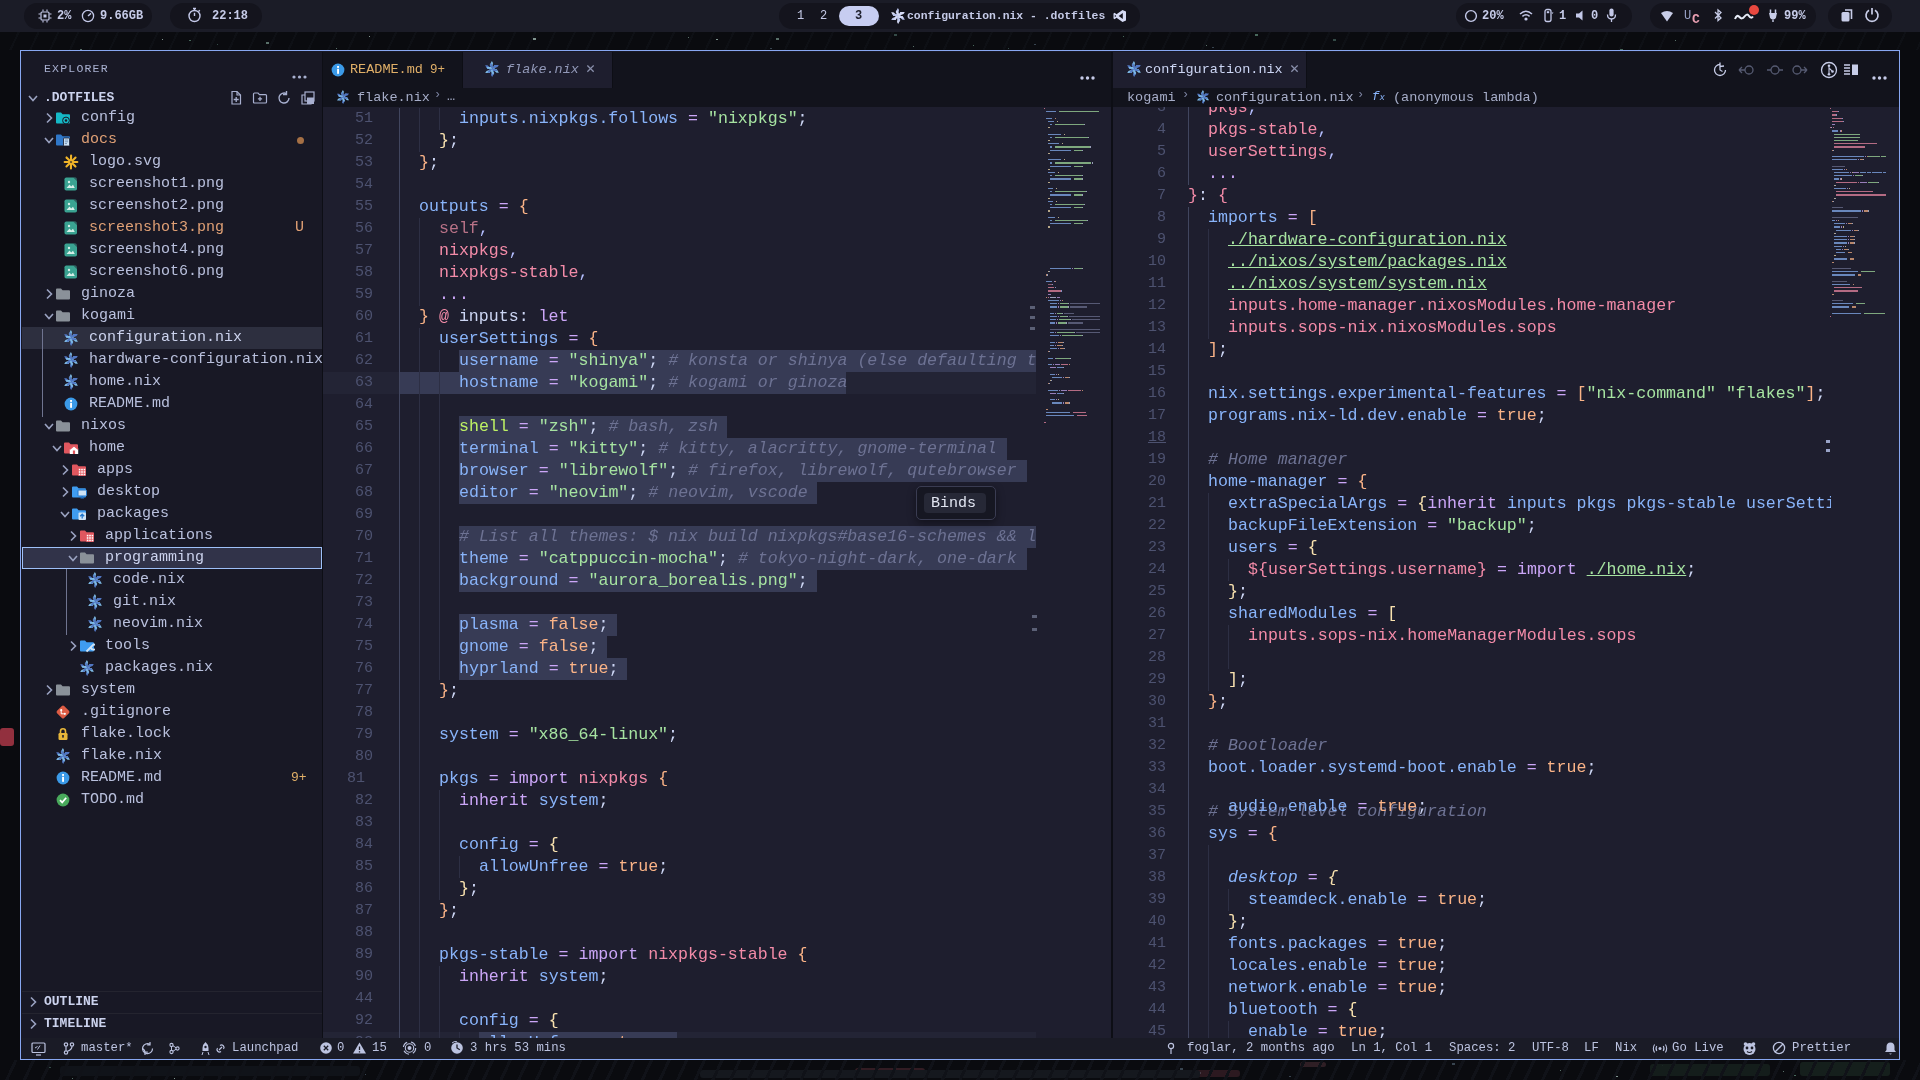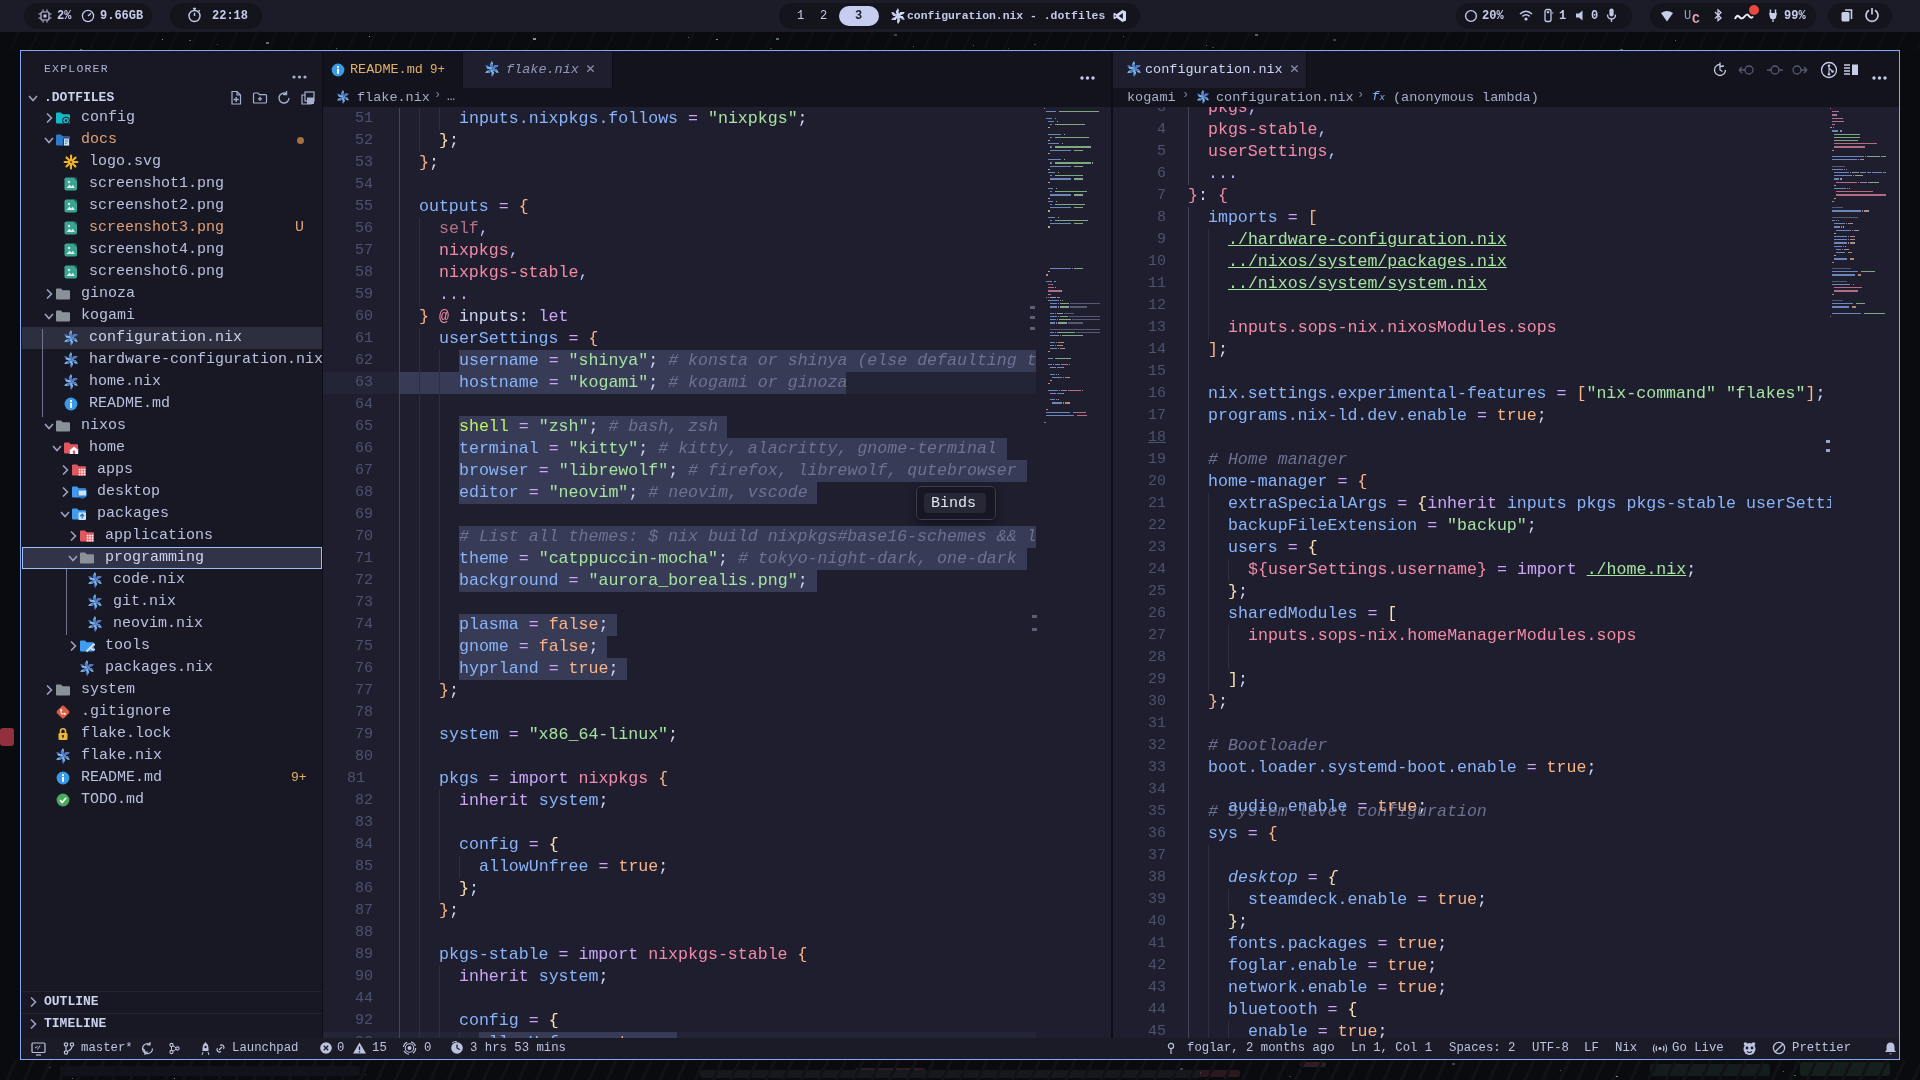--- a/index.html
+++ b/index.html
@@ -1036,20 +1036,21 @@
       <div style="position:absolute;left:1208px;top:251px;width:1px;height:22px;background:#2d2f44"></div>
       <div class="gut" style="left:1106px;top:251px;">10</div>
       <div class="code" style="left:1228px;top:251px;"><span style="color:#a6e3a1;text-decoration:underline">../nixos/system/packages.nix</span></div>
       <div style="position:absolute;left:1188px;top:273px;width:1px;height:22px;background:#41465f"></div>
       <div style="position:absolute;left:1208px;top:273px;width:1px;height:22px;background:#2d2f44"></div>
       <div class="gut" style="left:1106px;top:273px;">11</div>
       <div class="code" style="left:1228px;top:273px;"><span style="color:#a6e3a1;text-decoration:underline">../nixos/system/system.nix</span></div>
       <div style="position:absolute;left:1188px;top:295px;width:1px;height:22px;background:#41465f"></div>
       <div style="position:absolute;left:1208px;top:295px;width:1px;height:22px;background:#2d2f44"></div>
       <div class="gut" style="left:1106px;top:295px;">12</div>
+      <div class="code" style="left:1228px;top:295px;"><span style="color:#f38ba8">inputs.home-manager.nixosModules.home-manager</span></div>
       <div style="position:absolute;left:1188px;top:317px;width:1px;height:22px;background:#41465f"></div>
       <div style="position:absolute;left:1208px;top:317px;width:1px;height:22px;background:#2d2f44"></div>
       <div class="gut" style="left:1106px;top:317px;">13</div>
       <div class="code" style="left:1228px;top:317px;"><span style="color:#f38ba8">inputs.sops-nix.nixosModules.sops</span></div>
       <div style="position:absolute;left:1188px;top:339px;width:1px;height:22px;background:#41465f"></div>
       <div class="gut" style="left:1106px;top:339px;">14</div>
       <div class="code" style="left:1208px;top:339px;"><span style="color:#fab387">]</span><span style="color:#cdd6f4">;</span></div>
       <div style="position:absolute;left:1188px;top:361px;width:1px;height:22px;background:#41465f"></div>
       <div class="gut" style="left:1106px;top:361px;">15</div>
       <div style="position:absolute;left:1188px;top:383px;width:1px;height:22px;background:#41465f"></div>
@@ -1140,21 +1141,21 @@
       <div style="position:absolute;left:1208px;top:911px;width:1px;height:22px;background:#2d2f44"></div>
       <div class="gut" style="left:1106px;top:911px;">40</div>
       <div class="code" style="left:1228px;top:911px;"><span style="color:#f9e2af">}</span><span style="color:#cdd6f4">;</span></div>
       <div style="position:absolute;left:1188px;top:933px;width:1px;height:22px;background:#41465f"></div>
       <div style="position:absolute;left:1208px;top:933px;width:1px;height:22px;background:#2d2f44"></div>
       <div class="gut" style="left:1106px;top:933px;">41</div>
       <div class="code" style="left:1228px;top:933px;"><span style="color:#89b4fa">fonts.packages</span><span style="color:#cdd6f4"> </span><span style="color:#cba6f7">=</span><span style="color:#cdd6f4"> </span><span style="color:#fab387">true</span><span style="color:#cdd6f4">;</span></div>
       <div style="position:absolute;left:1188px;top:955px;width:1px;height:22px;background:#41465f"></div>
       <div style="position:absolute;left:1208px;top:955px;width:1px;height:22px;background:#2d2f44"></div>
       <div class="gut" style="left:1106px;top:955px;">42</div>
-      <div class="code" style="left:1228px;top:955px;"><span style="color:#89b4fa">foglar.enable</span><span style="color:#cdd6f4"> </span><span style="color:#cba6f7">=</span><span style="color:#cdd6f4"> </span><span style="color:#fab387">true</span><span style="color:#cdd6f4">;</span></div>
+      <div class="code" style="left:1228px;top:955px;"><span style="color:#89b4fa">locales.enable</span><span style="color:#cdd6f4"> </span><span style="color:#cba6f7">=</span><span style="color:#cdd6f4"> </span><span style="color:#fab387">true</span><span style="color:#cdd6f4">;</span></div>
       <div style="position:absolute;left:1188px;top:977px;width:1px;height:22px;background:#41465f"></div>
       <div style="position:absolute;left:1208px;top:977px;width:1px;height:22px;background:#2d2f44"></div>
       <div class="gut" style="left:1106px;top:977px;">43</div>
       <div class="code" style="left:1228px;top:977px;"><span style="color:#89b4fa">network.enable</span><span style="color:#cdd6f4"> </span><span style="color:#cba6f7">=</span><span style="color:#cdd6f4"> </span><span style="color:#fab387">true</span><span style="color:#cdd6f4">;</span></div>
       <div style="position:absolute;left:1188px;top:999px;width:1px;height:22px;background:#41465f"></div>
       <div style="position:absolute;left:1208px;top:999px;width:1px;height:22px;background:#2d2f44"></div>
       <div class="gut" style="left:1106px;top:999px;">44</div>
       <div class="code" style="left:1228px;top:999px;"><span style="color:#89b4fa">bluetooth</span><span style="color:#cdd6f4"> </span><span style="color:#cba6f7">=</span><span style="color:#cdd6f4"> </span><span style="color:#f9e2af">{</span></div>
       <div style="position:absolute;left:1188px;top:1021px;width:1px;height:22px;background:#41465f"></div>
       <div style="position:absolute;left:1208px;top:1021px;width:1px;height:22px;background:#2d2f44"></div>

